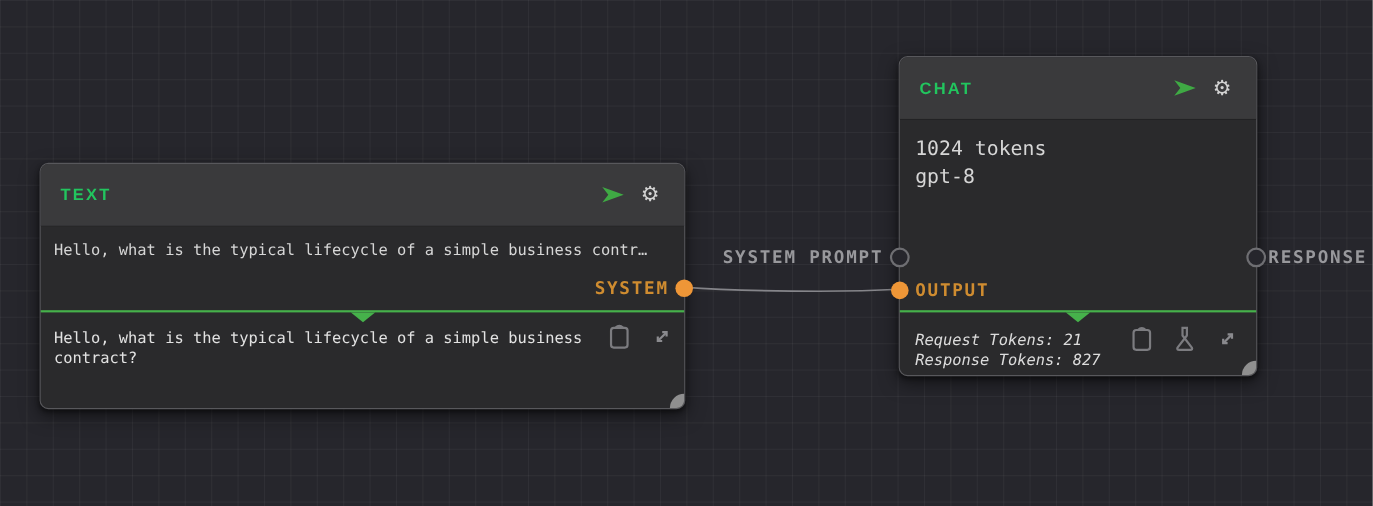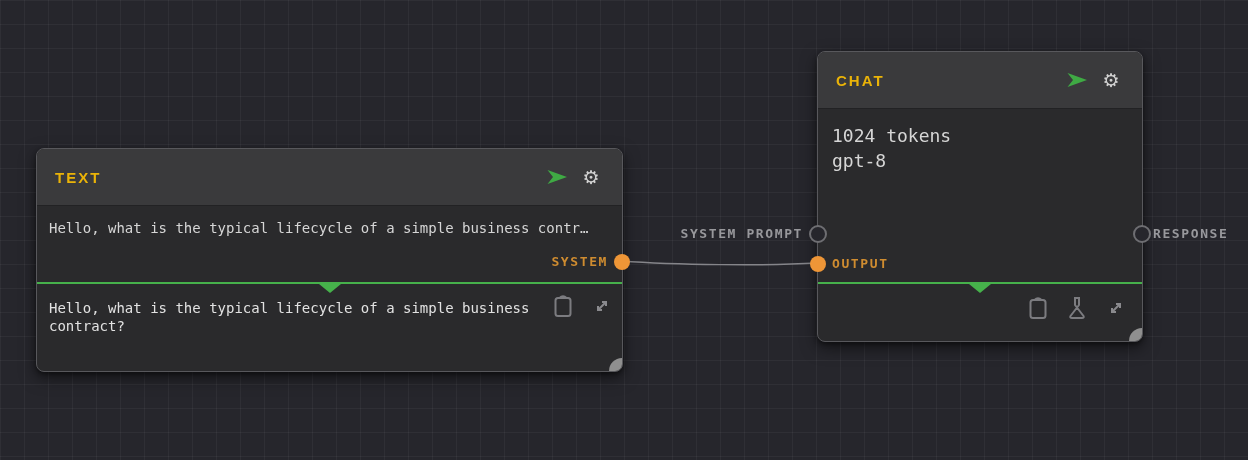--- a/index.html
+++ b/index.html
@@ -24,32 +24,32 @@
   .node-header {
     height:57px; background:#3a3a3c;
     border-radius:7px 7px 0 0;
     border-bottom:1px solid #222224;
     display:flex; align-items:center;
     padding:0 18px;
   }
   .node-title {
     font-family:"Liberation Sans", sans-serif;
     font-weight:bold; font-size:15px; letter-spacing:2px;
-    color:#eab308; flex:1 1 auto;
+    color:#22c55e; flex:1 1 auto;
   }
   .hdr-btn { display:flex; align-items:center; justify-content:center; width:26px; height:26px; cursor:pointer; }
   .gear { font-family:"DejaVu Sans", sans-serif; font-size:19px; color:#d2d2d2; line-height:1; }
   .mono { font-size:18px; color:#d6d6d6; }
   .preview {
     position:absolute; left:12px; right:16px; top:71px;
     font-size:14px; color:#d6d6d6;
     white-space:nowrap; overflow:hidden;
   }
   .port-label {
-    font-size:13px; font-weight:bold; letter-spacing:1.6px;
+    font-size:16px; font-weight:bold; letter-spacing:1.6px;
     line-height:16px; white-space:nowrap;
   }
   .port-dot {
     position:absolute; width:16px; height:16px; border-radius:50%;
     background:#ee9637; cursor:crosshair;
   }
   .port-ring {
     position:absolute; width:18px; height:18px; border-radius:50%;
     border:2.5px solid #6e6e72; background:#26262c; cursor:crosshair;
   }
@@ -152,20 +152,24 @@
     <div class="port-ring" style="left:-9px; top:173px;"></div>
 
     <div class="port-label" style="position:absolute; left:14px; top:204px; color:#cf8c30;">OUTPUT</div>
     <div class="port-dot" style="left:-8px; top:204px;"></div>
 
     <div class="port-label" style="position:absolute; left:calc(100% + 11px); top:174px; color:#98989c;">RESPONSE</div>
     <div class="port-ring" style="right:-9px; top:173px;"></div>
 
     <div class="divider" style="top:230px;"></div>
 
+    <div class="stats" style="top:249px;">
+      <div>Request Tokens: 21</div>
+      <div>Response Tokens: 827</div>
+    </div>
 
     <div class="icon-row" style="right:14px; top:244px;">
       <div class="icon-btn">
         <span>
           <svg width="20" height="24" viewBox="0 0 20 24" fill="none" stroke="#7c7c80" stroke-width="2">
             <rect x="2.5" y="4" width="15" height="18" rx="2.5"></rect>
             <path d="M6.5 4 Q10 0.5 13.5 4"></path>
           </svg>
         </span>
       </div>

